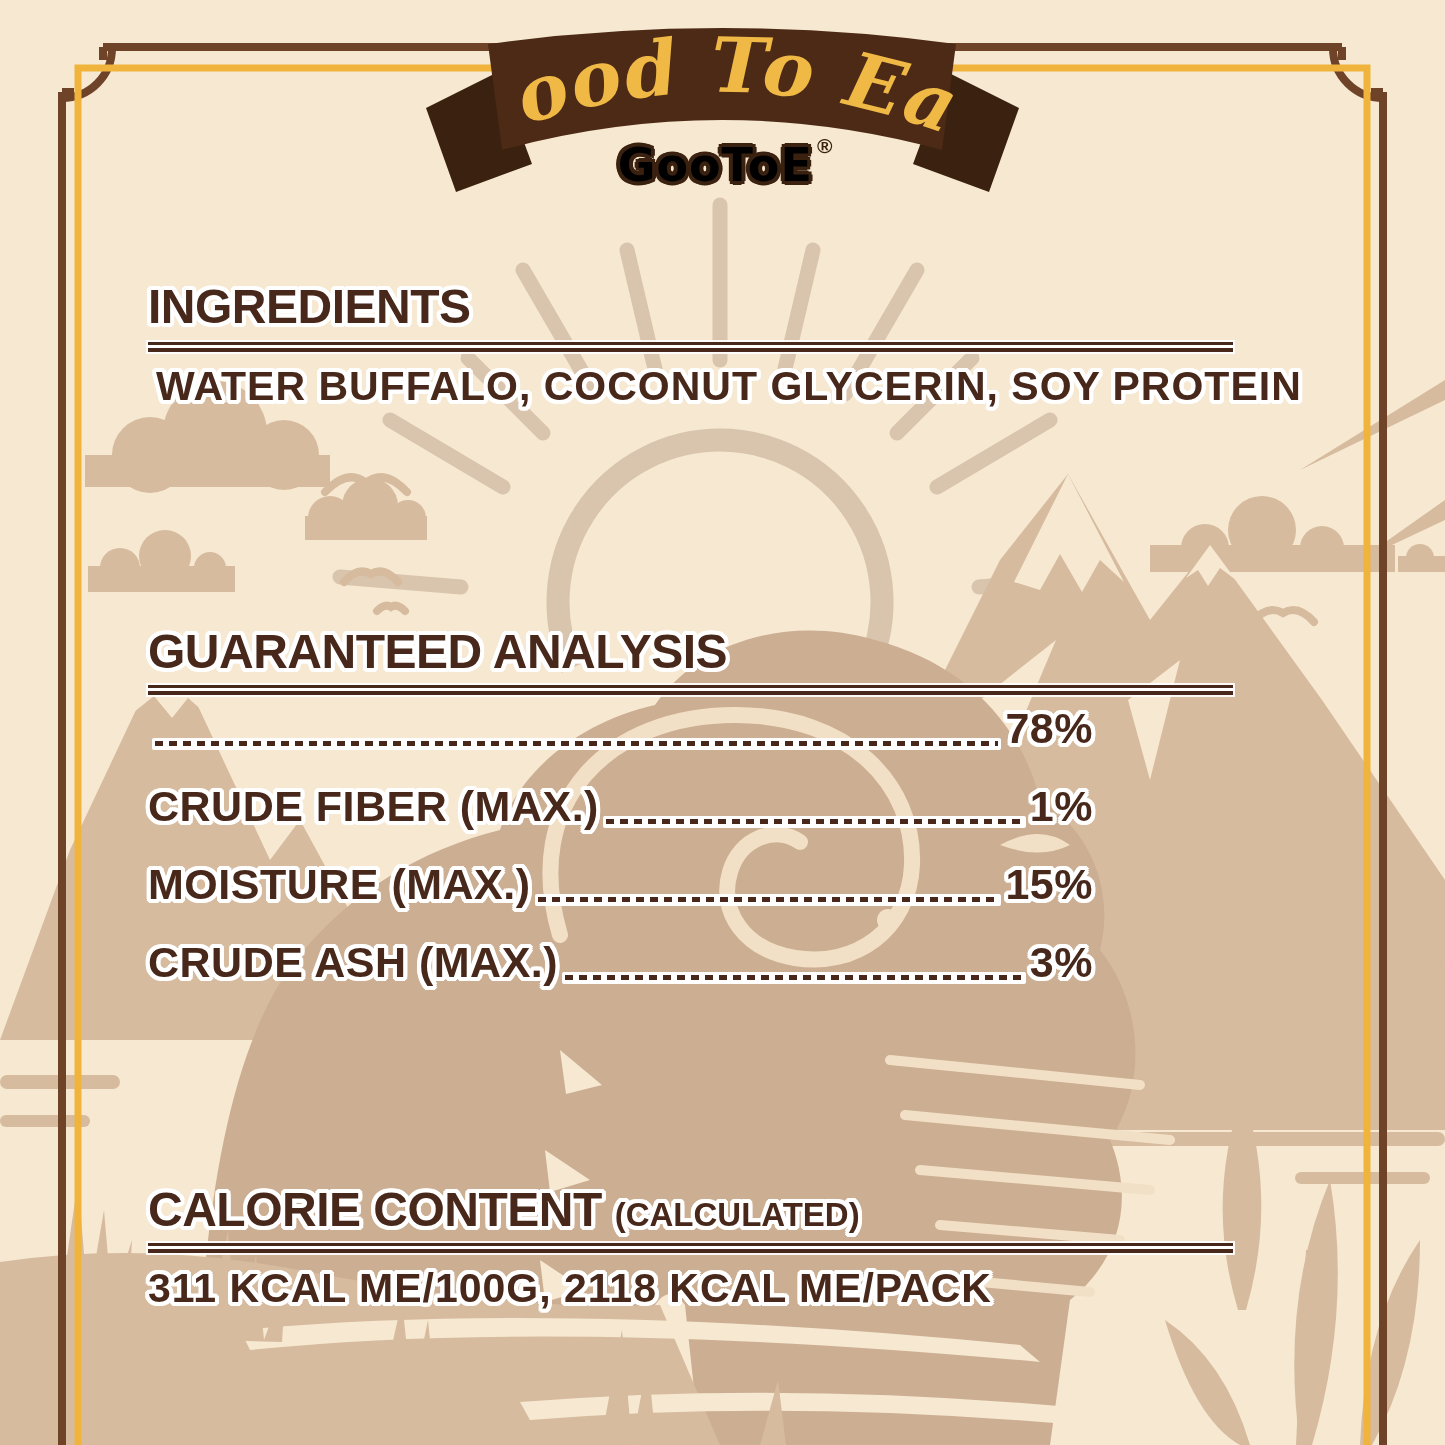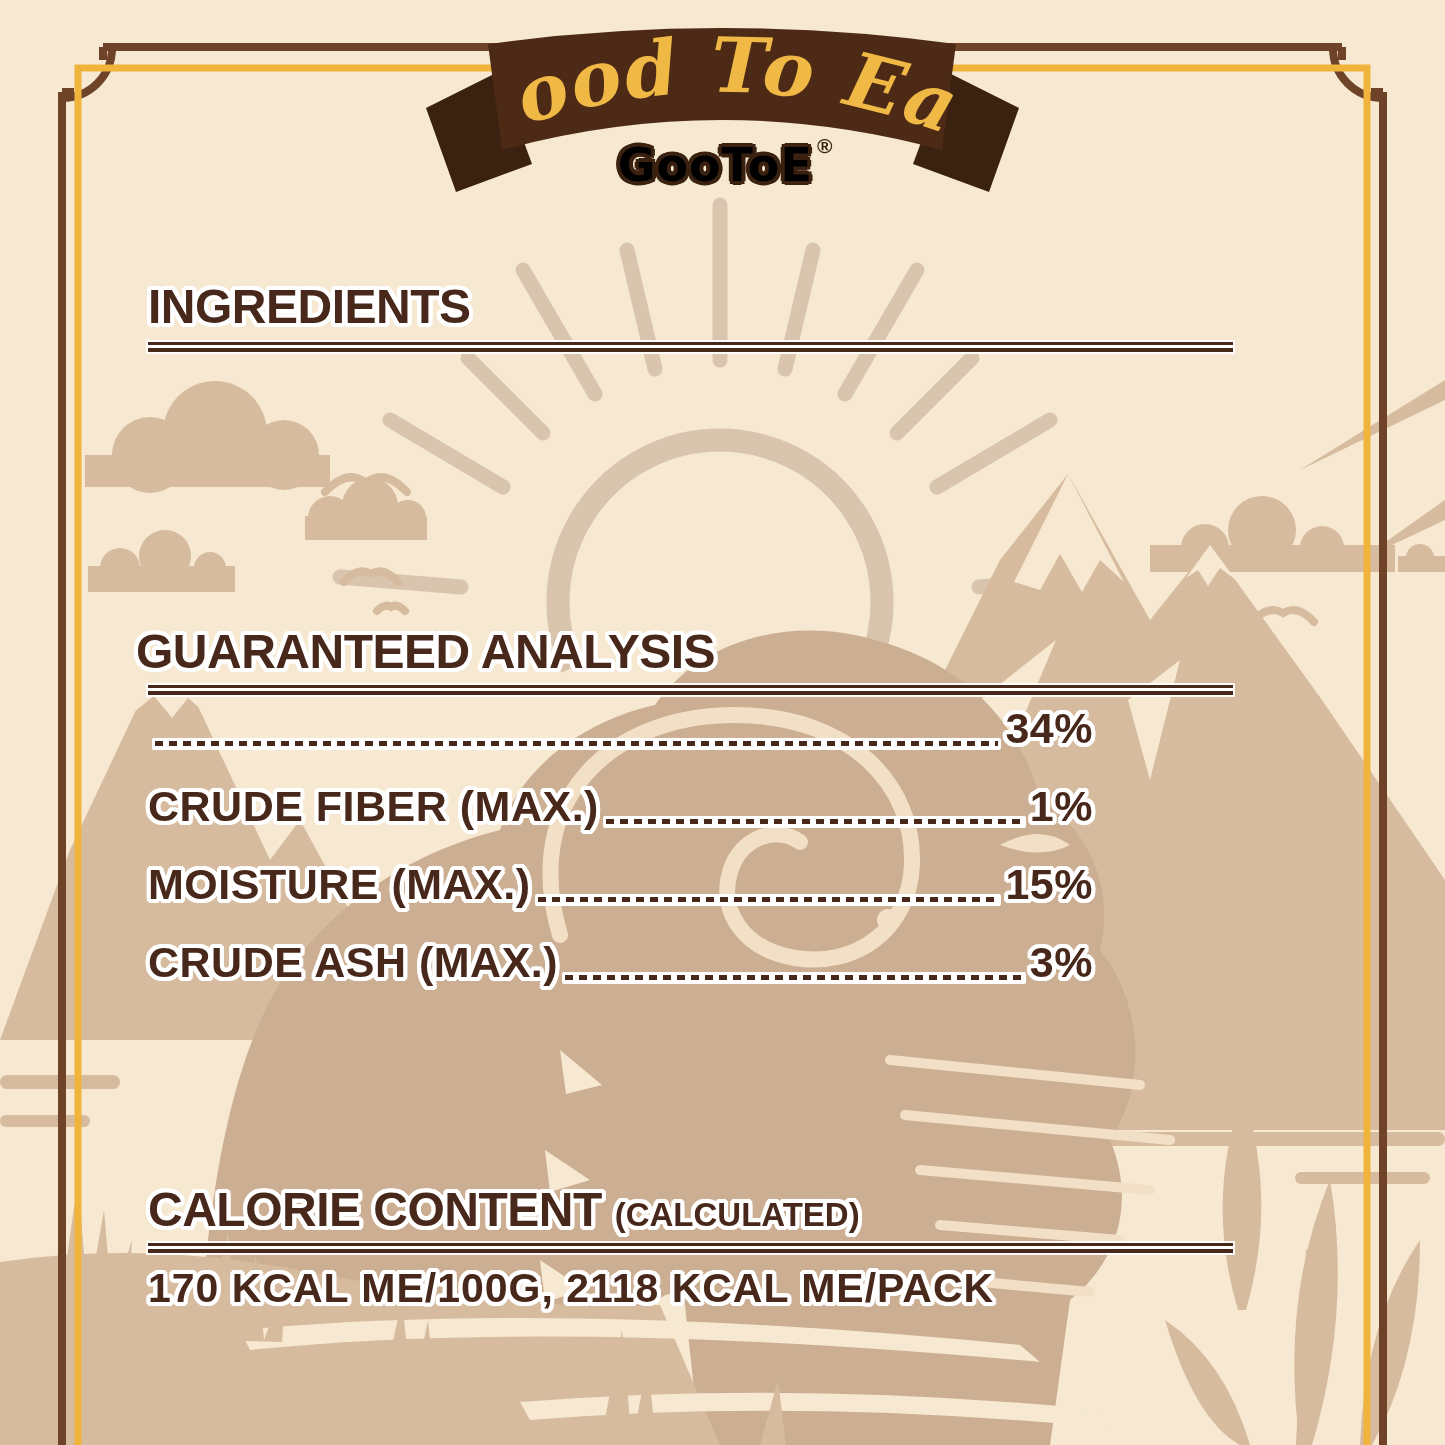--- a/index.html
+++ b/index.html
@@ -211,28 +211,29 @@
   </svg>
 
   <div class="logo-wrap">
     <span class="logo-text">GooToE</span><span class="reg-mark">®</span>
   </div>
 
   <div class="content">
 
     <div class="h ot" style="left:148px;top:283px;">INGREDIENTS</div>
     <div class="rule" style="left:148px;top:342px;"></div>
-
-    <div class="h ot" style="left:136px;top:628px;">GUARANTEED ANALYSIS</div>
+    <div class="body-line ot" style="left:156px;top:364px;">WATER BUFFALO, COCONUT GLYCERIN, SOY PROTEIN</div>
+
+    <div class="h ot" style="left:148px;top:628px;">GUARANTEED ANALYSIS</div>
     <div class="rule" style="left:148px;top:685px;"></div>
 
     <div class="rows">
       <div class="row">
         <span class="leader"></span>
-        <span class="val ot">34%</span>
+        <span class="val ot">78%</span>
       </div>
       <div class="row">
         <span class="lbl ot">CRUDE FIBER (MAX.)</span>
         <span class="leader"></span>
         <span class="val ot">1%</span>
       </div>
       <div class="row">
         <span class="lbl ot">MOISTURE (MAX.)</span>
         <span class="leader"></span>
         <span class="val ot">15%</span>
@@ -242,16 +243,16 @@
         <span class="leader"></span>
         <span class="val ot">3%</span>
       </div>
     </div>
 
     <div class="h ot" style="left:148px;top:1186px;">
       <span>CALORIE CONTENT</span>
       <span class="sub-h">(CALCULATED)</span>
     </div>
     <div class="rule" style="left:148px;top:1243px;"></div>
-    <div class="body-line ot" style="left:148px;top:1266px;">170 KCAL ME/100G, 2118 KCAL ME/PACK</div>
+    <div class="body-line ot" style="left:148px;top:1266px;">311 KCAL ME/100G, 2118 KCAL ME/PACK</div>
 
   </div>
 </div>
 
 </body></html>

